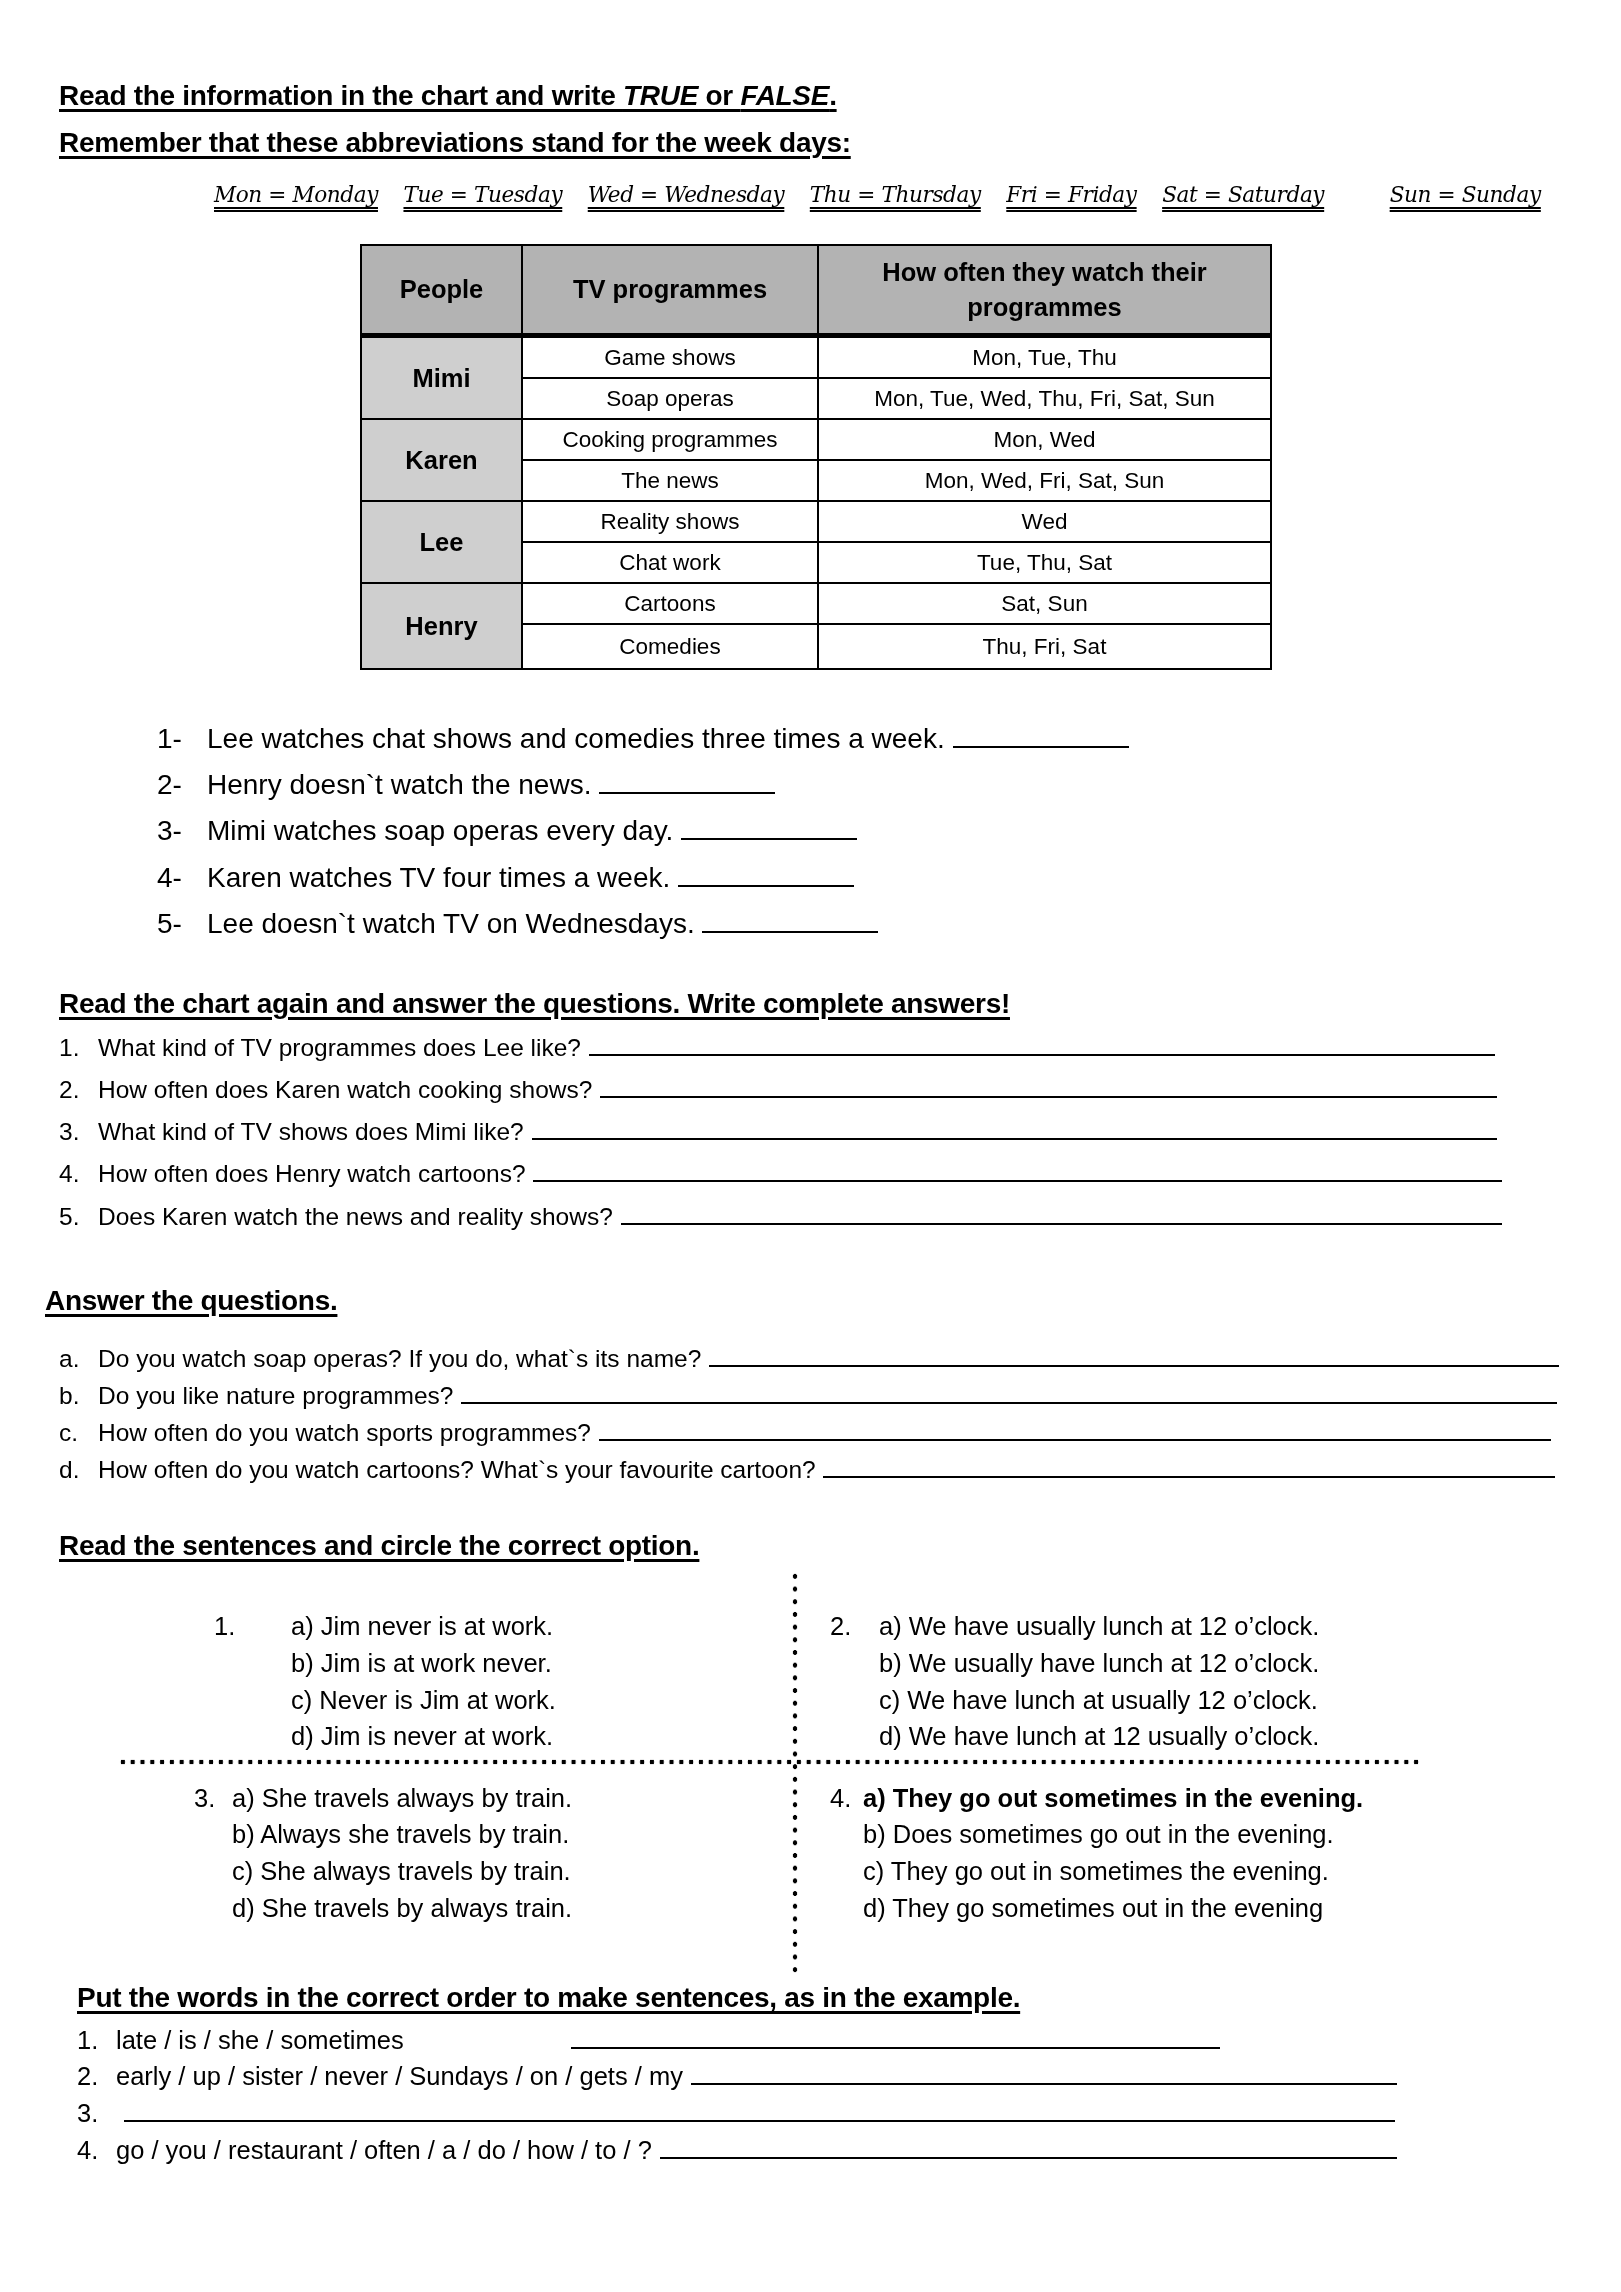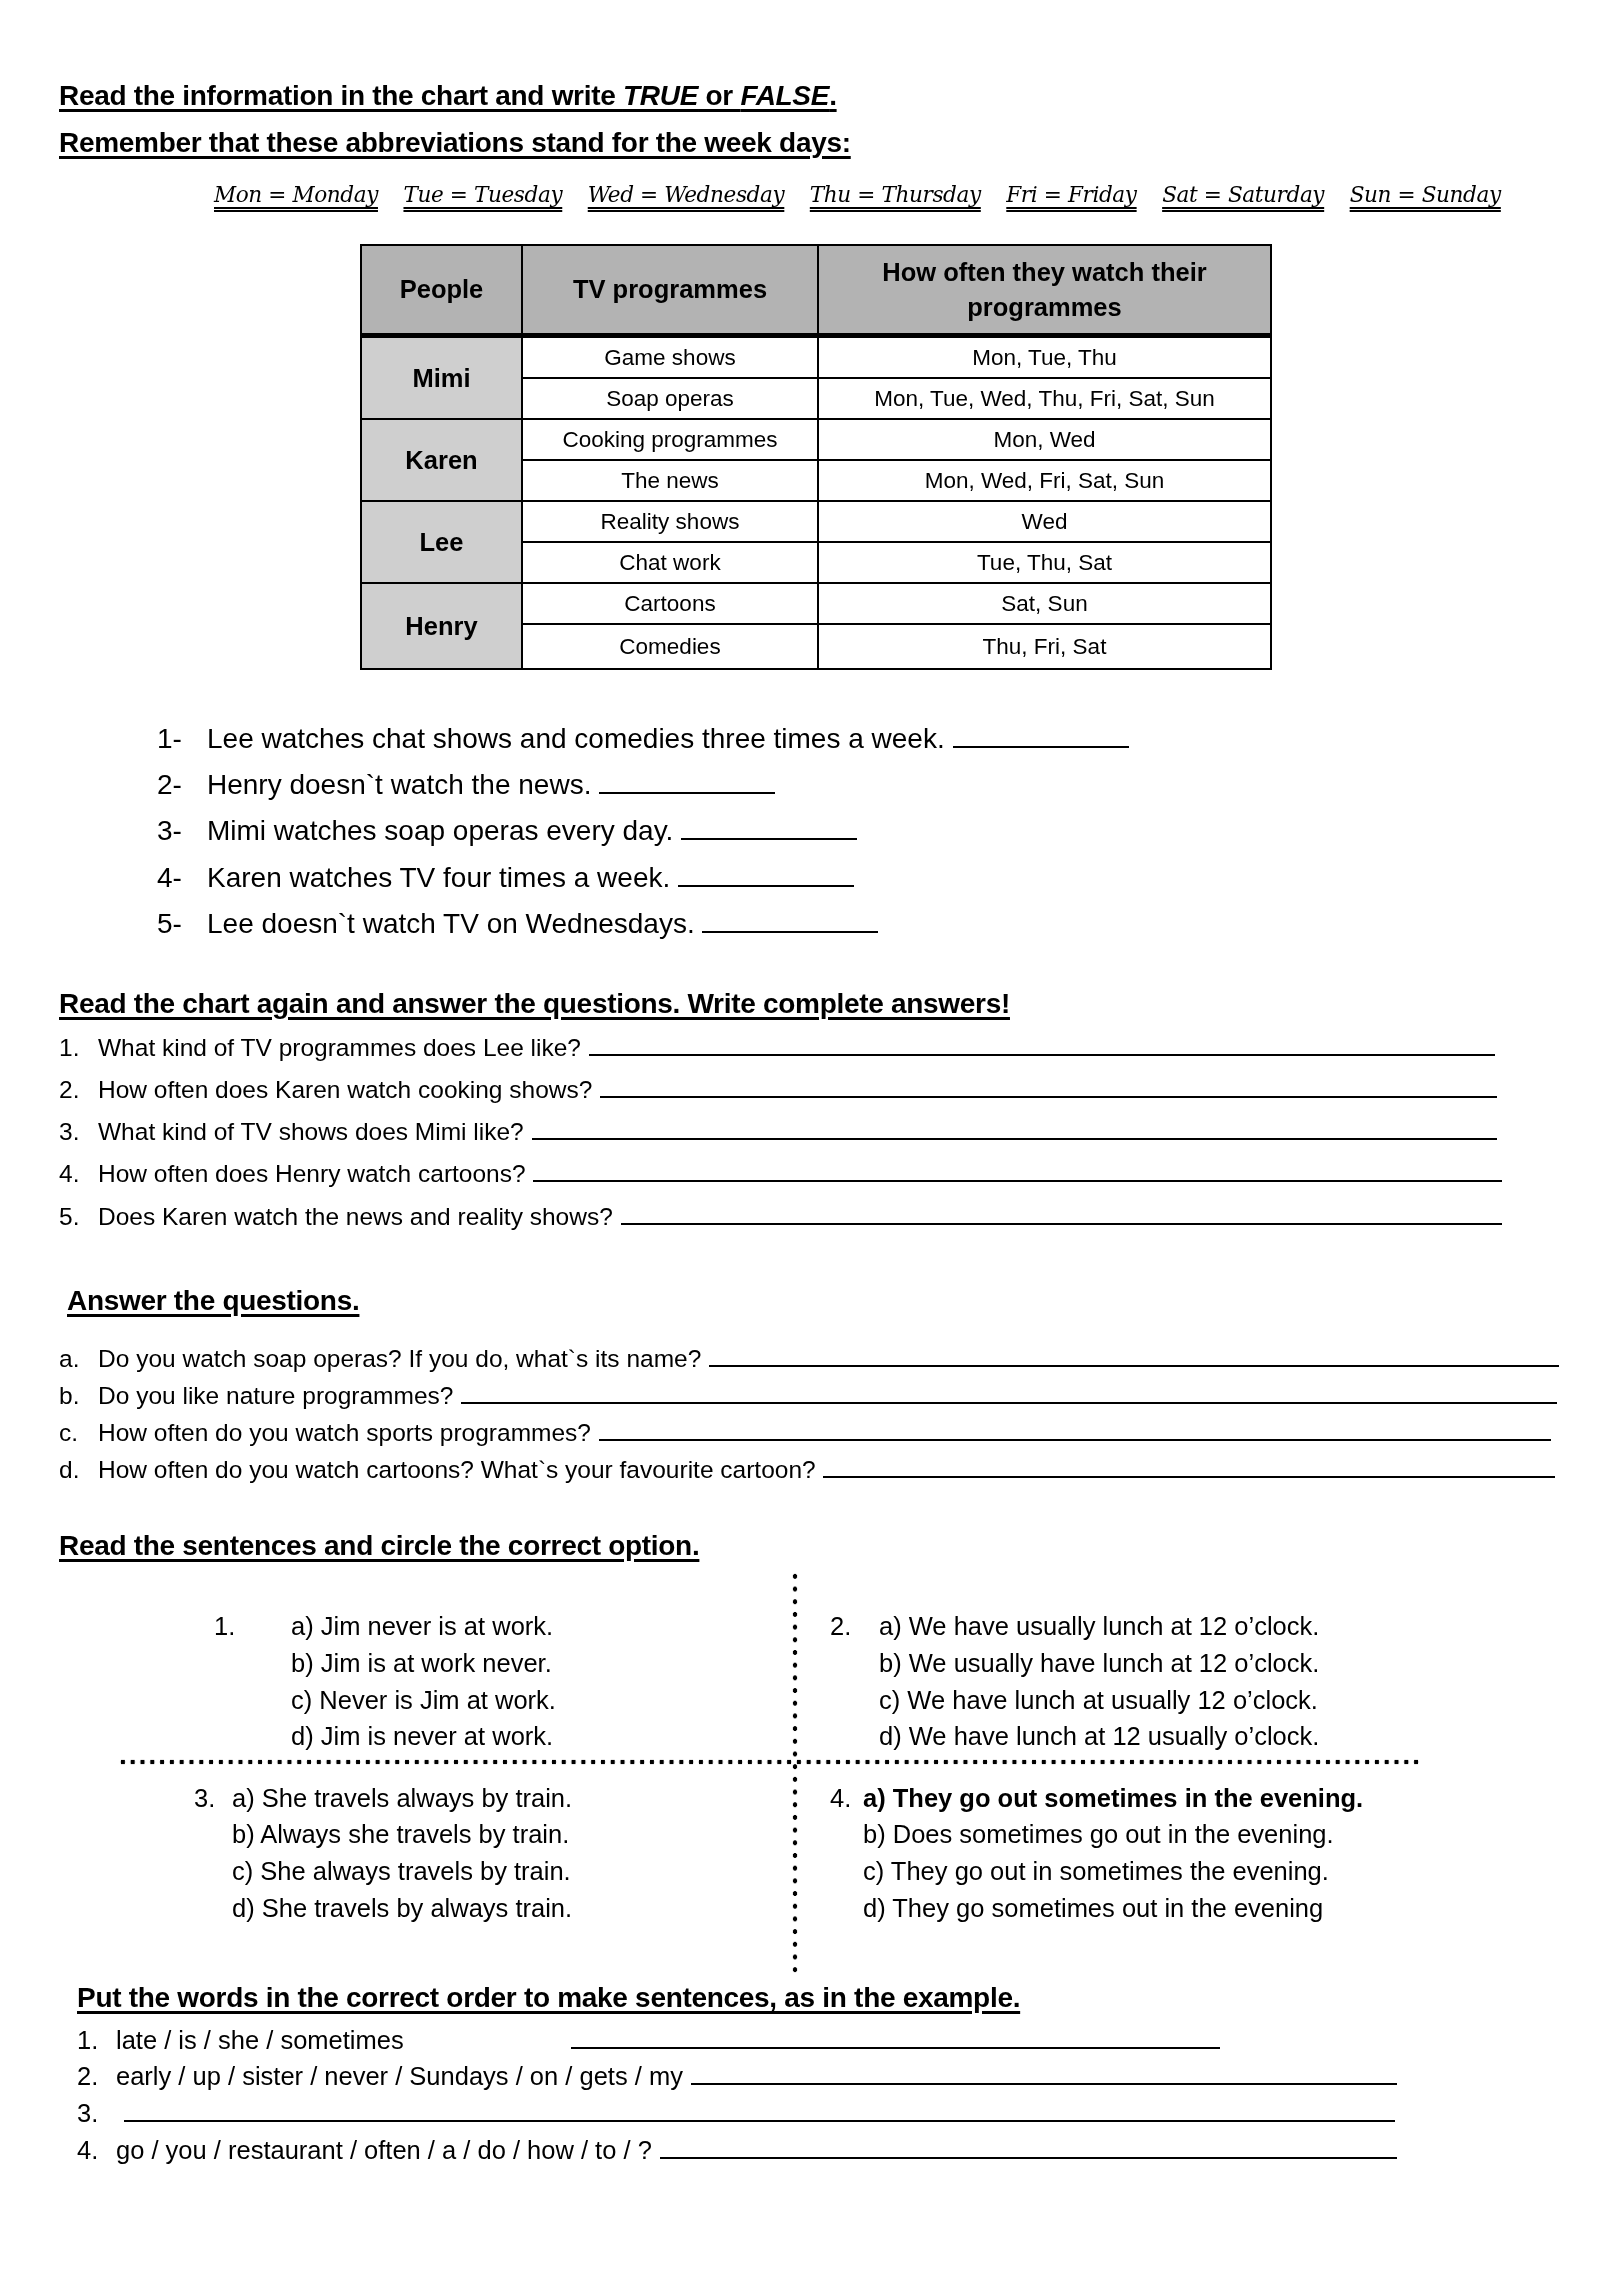--- a/index.html
+++ b/index.html
@@ -5,21 +5,21 @@
   html, body { margin: 0; padding: 0; background: #ffffff; }
   body { width: 1621px; height: 2293px; position: relative; overflow: hidden;
          font-family: "Liberation Sans", "DejaVu Sans", sans-serif; color: #000; }
   .abs { position: absolute; white-space: nowrap; }
   .heading { font-weight: bold; font-size: 28px; text-decoration: underline;
              text-decoration-thickness: 2.9px; text-underline-offset: 3.9px; letter-spacing: -0.3px; }
   .heading em { font-style: italic; }
   .abbrev { font-family: "DejaVu Serif", serif; font-style: italic; font-size: 21.6px;
             text-decoration: underline double; text-underline-offset: 4.9px; letter-spacing: -0.4px; }
   .abbrev span { margin-right: 25.5px; }
-  .abbrev span:last-child { margin-right: 0; }
+  .abbrev span:last-child { margin-right: 0; margin-left: 40px; }
 
   
   table.chart { position: absolute; left: 360px; top: 244px; width: 912px;
                 border-collapse: collapse; border: 2.9px solid #000; }
   table.chart th { background: #b3b3b3; font-weight: bold; font-size: 25.5px; height: 87px;
                    border: 2px solid #000; border-bottom: 5.9px solid #000; text-align: center;
                    line-height: 35px; padding: 0 13.7px; }
   table.chart td { font-size: 22.5px; height: 39px; border: 2px solid #000; text-align: center; padding: 0; }
   table.chart td.person { background: #cfcfcf; font-weight: bold; font-size: 25.5px; width: 159px; }
   table.chart td.prog { width: 294px; }
@@ -123,21 +123,21 @@
     <span style="width:39px">4.</span>
     <span>How often does Henry watch cartoons?</span>
     <span class="blank" style="flex:1; margin-left:7.8px; margin-bottom:5.9px; align-self:flex-end"></span>
   </div>
 <div class="abs q-item" style="left:59px; top:1203px; width:1443px; display:flex;">
     <span style="width:39px">5.</span>
     <span>Does Karen watch the news and reality shows?</span>
     <span class="blank" style="flex:1; margin-left:7.8px; margin-bottom:5.9px; align-self:flex-end"></span>
   </div>
 
-<div class="abs heading" style="left:67px; top:1285px;">Answer the questions.</div>
+<div class="abs heading" style="left:45px; top:1285px;">Answer the questions.</div>
 <div class="abs q-item" style="left:59px; top:1345px; width:1500px; display:flex;">
     <span style="width:39px">a.</span>
     <span>Do you watch soap operas? If you do, what`s its name?</span>
     <span class="blank" style="flex:1; margin-left:7.8px; margin-bottom:5.9px; align-self:flex-end"></span>
   </div>
 <div class="abs q-item" style="left:59px; top:1382px; width:1498px; display:flex;">
     <span style="width:39px">b.</span>
     <span>Do you like nature programmes?</span>
     <span class="blank" style="flex:1; margin-left:7.8px; margin-bottom:5.9px; align-self:flex-end"></span>
   </div>

